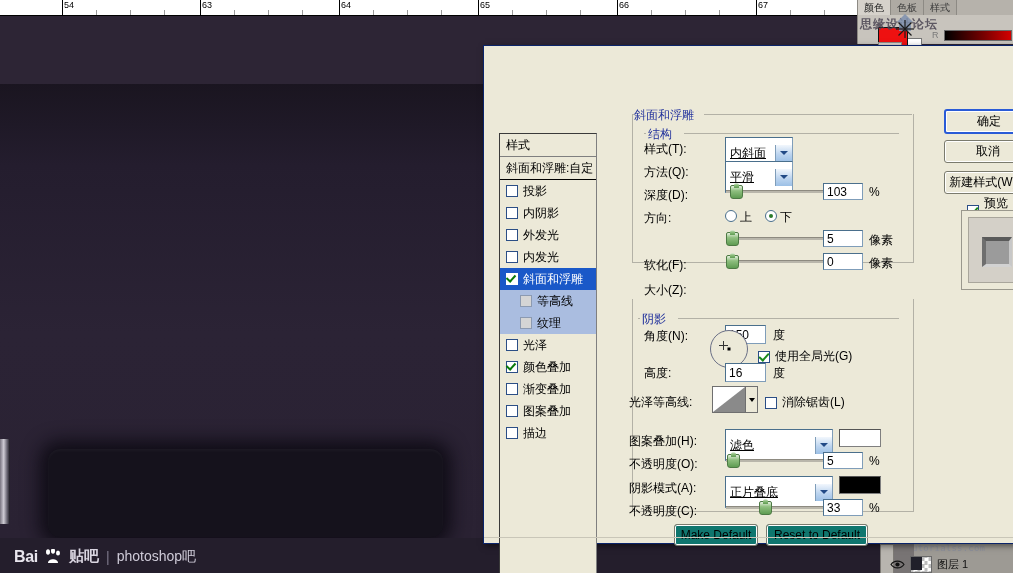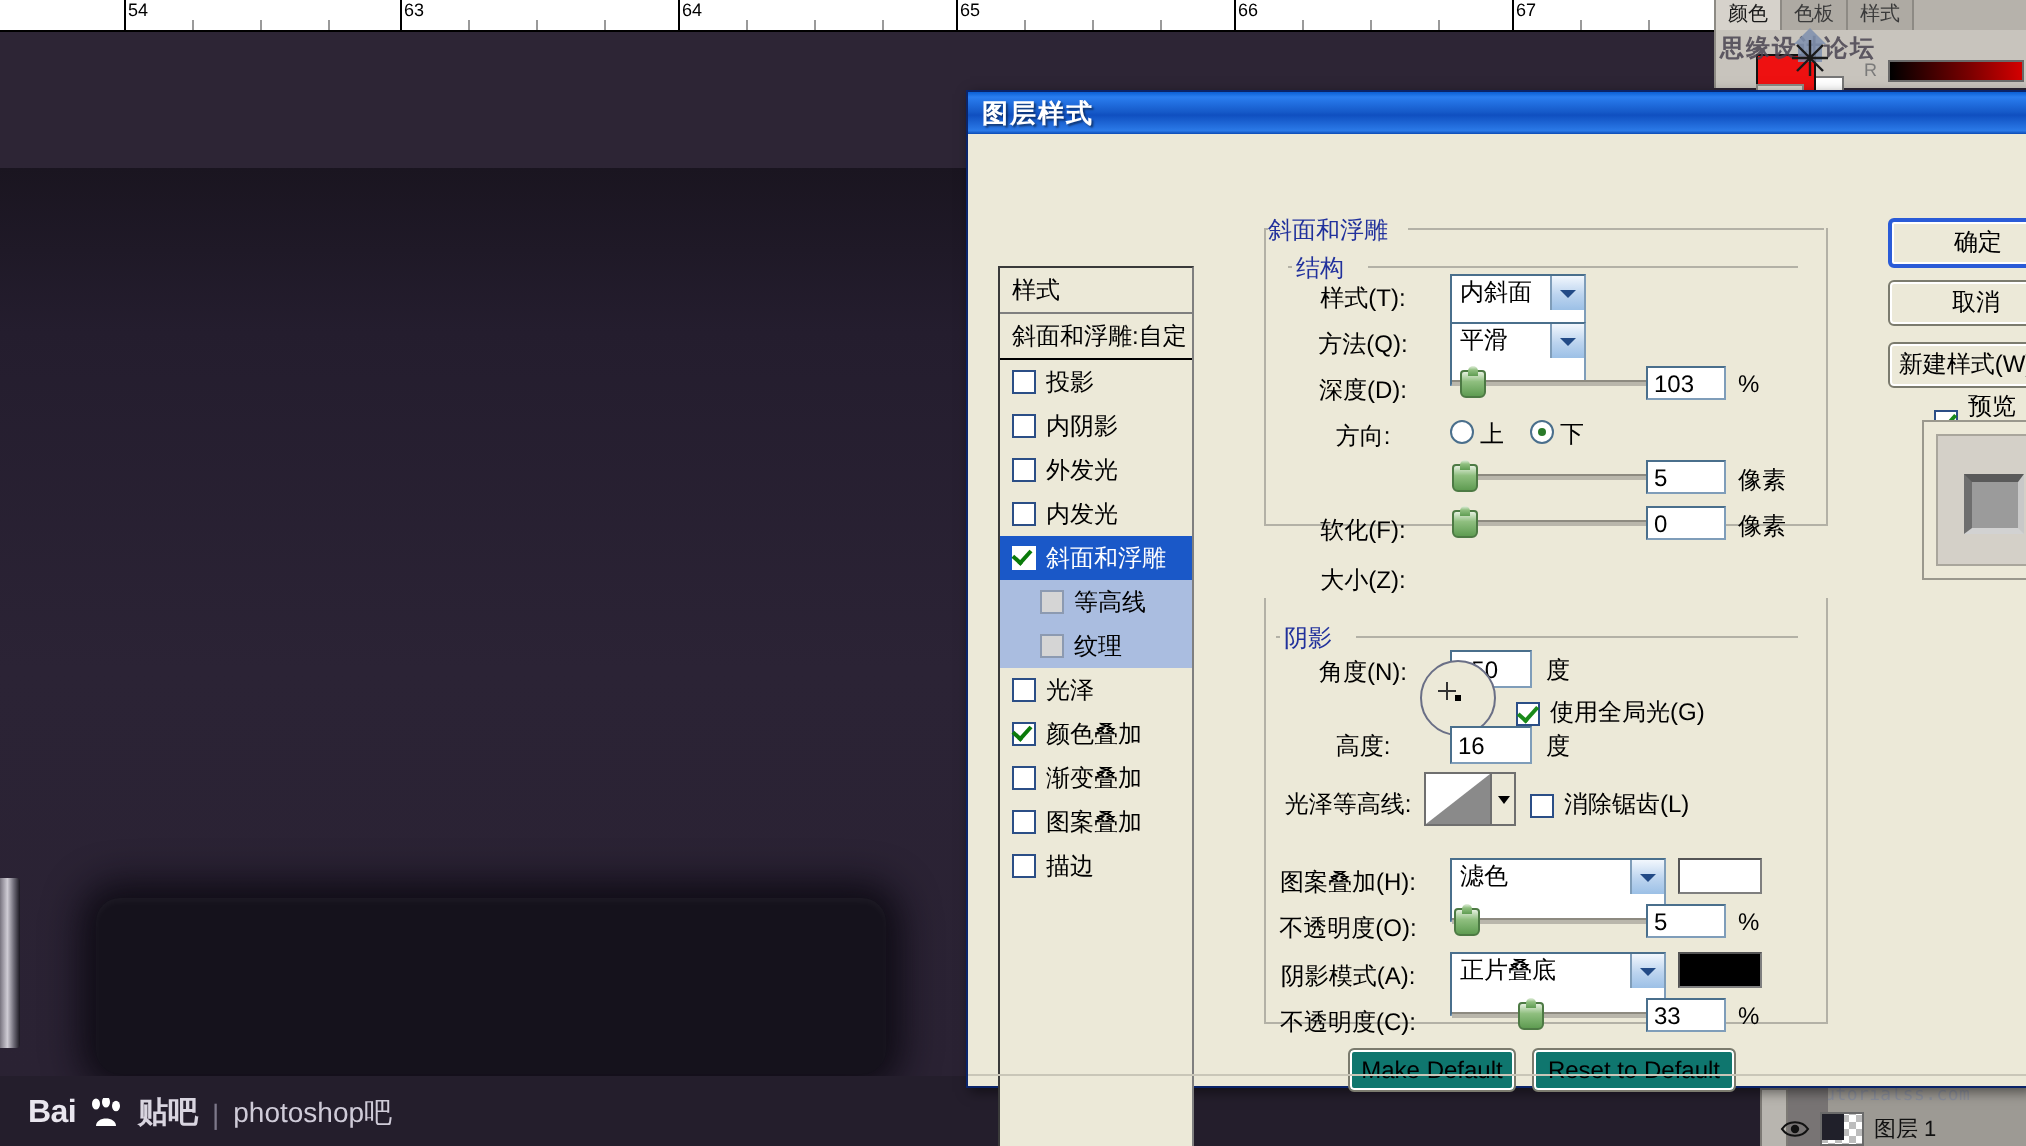--- a/index.html
+++ b/index.html
@@ -98,30 +98,30 @@
   .cbx{width:10px;height:10px;border:1px solid #2b4e86;background:#fff;display:inline-block;position:relative;flex:0 0 auto;}
   .cbx.checked:after{content:"";position:absolute;left:1px;top:-1px;width:4px;height:7px;border:solid #0a7a0a;border-width:0 2px 2px 0;transform:rotate(42deg);}
   .cbx.dim{background:#d5d5d5;border-color:#8c9ab1;}
   .st-item.sel .cbx{border-color:#fff;}
 
   
   .grp{position:absolute;border:1px solid #b3b1a6;}
   .sec-title{position:absolute;color:#21319c;font-size:12px;}
   .sec-rule{position:absolute;height:1px;background:#b3b1a6;}
 
-  .lbl{position:absolute;text-align:center;font-size:12px;color:#000;white-space:nowrap;}
+  .lbl{position:absolute;text-align:left;font-size:12px;color:#000;white-space:nowrap;}
   .lbl-l{position:absolute;text-align:left;font-size:12px;color:#000;white-space:nowrap;}
 
   .txt{position:absolute;height:17px;line-height:16px;background:#fff;
     border:1px solid #7f9db9;border-top-color:#4a6f8c;border-left-color:#4a6f8c;
     font-size:12px;padding-left:3px;box-sizing:border-box;color:#000;}
 
   .sel-box{position:absolute;height:32px;background:#fff;
     border:1px solid #7f9db9;border-top-color:#4a6f8c;border-left-color:#4a6f8c;
-    display:flex;align-items:flex-start;box-sizing:border-box;}
+    display:flex;align-items:center;box-sizing:border-box;text-decoration:underline;}
   .sel-box .sv{flex:1;padding-left:4px;font-size:12px;line-height:17px;color:#000;}
   .sel-arrow{width:16px;height:17px;background:linear-gradient(180deg,#f2f7fd,#bcd4ef 55%,#9cc0e6);
     border-left:1px solid #7f9db9;display:flex;align-items:center;justify-content:center;flex:0 0 auto;}
   .sel-arrow i{display:block;width:0;height:0;border-left:4px solid transparent;border-right:4px solid transparent;border-top:4px solid #224a86;}
 
   .slider{position:absolute;height:12px;}
   .slider .track{position:absolute;left:0;top:5px;width:100%;height:2px;background:#b9b6ab;border-top:1px solid #8d8a80;}
   .slider .knob{position:absolute;top:0;width:11px;height:12px;
     background:linear-gradient(180deg,#e6f0e0,#8fbf7f 40%,#5f9c52);
     border:1px solid #4d7a44;border-radius:2px 2px 3px 3px;}
@@ -265,23 +265,20 @@
         </svg>
       </span>
       <span class="layer-thumb"></span>
       <span class="layer-name">图层 1</span>
     </div>
   </div>
 </div>
 
 <div id="dlg">
 
-  <div class="dlg-title">
-    <span>图层样式</span>
-  </div>
 
   <div class="dlg-body">
 
     <div class="styles-box">
       <div class="st-hdr">样式</div>
       <div class="st-blend">斜面和浮雕:自定</div>
 
       <div class="st-item">
         <span class="cbx"></span>
         <span>投影</span>

